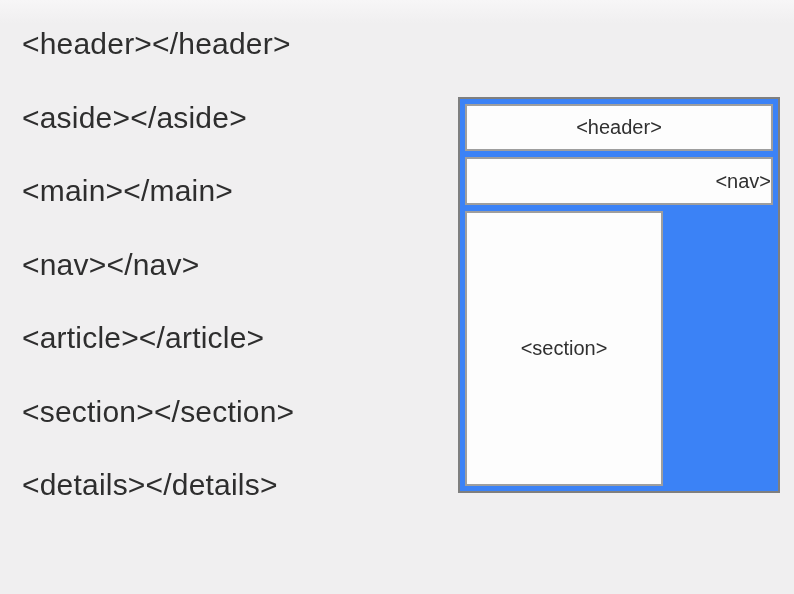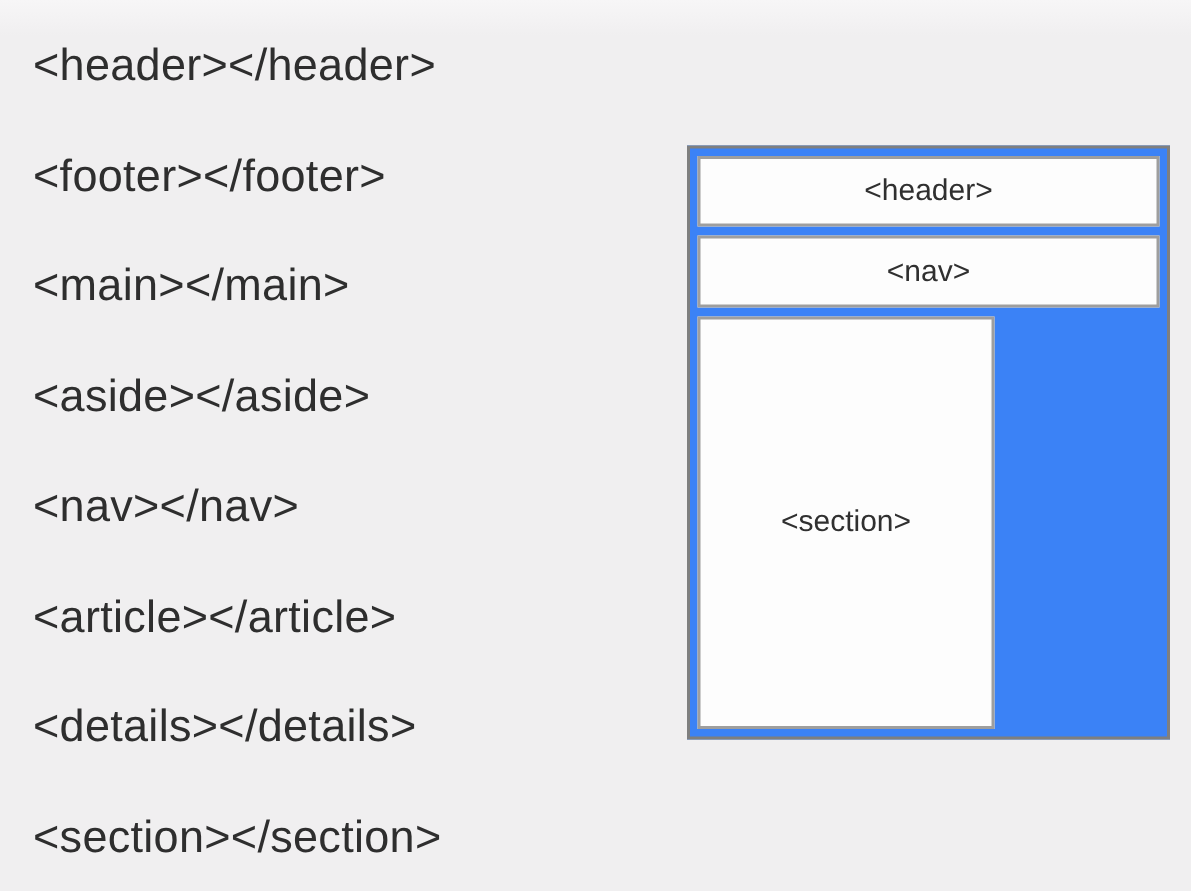--- a/index.html
+++ b/index.html
@@ -45,46 +45,45 @@
     border: 2px solid #9e9e9e;
     background: #fdfdfd;
     display: flex;
     align-items: center;
     justify-content: center;
     font-size: 20px;
     color: #303030;
     white-space: nowrap;
   }
   .d-header { height: 47px; }
-  .d-nav    { height: 48px; }
+  .d-nav    { height: 48px; justify-content: flex-end; }
   .d-middle { flex: 1; display: flex; gap: 6px; min-height: 0; }
   .d-leftcol {
     width: 198px;
     display: flex;
     flex-direction: column;
     gap: 7px;
     min-height: 0;
     border-radius: 18px;
   }
   .d-section, .d-article { flex: 1; }
   .d-aside { flex: 1; }
   .d-footer { height: 48px; }
 </style>
 </head>
 <body>
 
 <div class="tag-list">
   <div class="tag-item">&lt;header&gt;&lt;/header&gt;</div>
-  <div class="tag-item">&lt;footer&gt;&lt;/footer&gt;</div>
+  <div class="tag-item">&lt;aside&gt;&lt;/aside&gt;</div>
   <div class="tag-item">&lt;main&gt;&lt;/main&gt;</div>
-  <div class="tag-item">&lt;aside&gt;&lt;/aside&gt;</div>
   <div class="tag-item">&lt;nav&gt;&lt;/nav&gt;</div>
   <div class="tag-item">&lt;article&gt;&lt;/article&gt;</div>
+  <div class="tag-item">&lt;section&gt;&lt;/section&gt;</div>
   <div class="tag-item">&lt;details&gt;&lt;/details&gt;</div>
-  <div class="tag-item">&lt;section&gt;&lt;/section&gt;</div>
 </div>
 
 <div class="diagram">
   <div class="dbox d-header">
     <span>&lt;header&gt;</span>
   </div>
   <div class="dbox d-nav">
     <span>&lt;nav&gt;</span>
   </div>
   <div class="d-middle">

